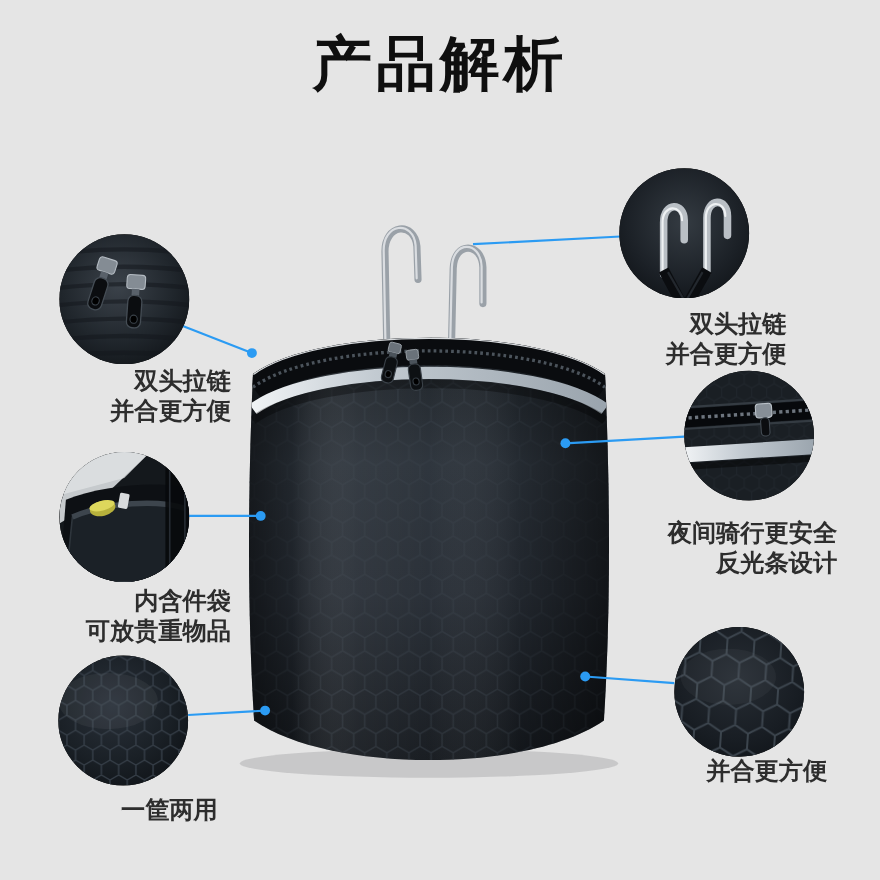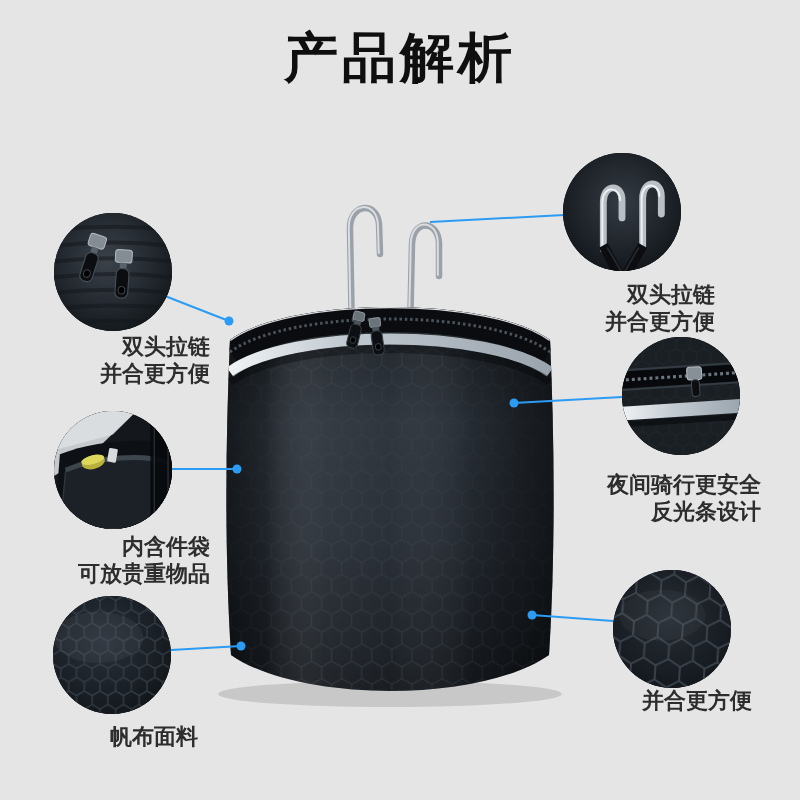--- a/index.html
+++ b/index.html
@@ -243,21 +243,21 @@
 
   <div class="label" style="left:30px;top:333px;width:180px;">
     <span>双头拉链</span>
     <span>并合更方便</span>
   </div>
   <div class="label" style="left:30px;top:533px;width:180px;">
     <span>内含件袋</span>
     <span>可放贵重物品</span>
   </div>
   <div class="label" style="left:18px;top:723px;width:180px;">
-    <span>帆布面料</span>
+    <span>一筐两用</span>
   </div>
   <div class="label" style="left:535px;top:281px;width:180px;">
     <span>双头拉链</span>
     <span>并合更方便</span>
   </div>
   <div class="label" style="left:575px;top:471px;width:186px;">
     <span>夜间骑行更安全</span>
     <span>反光条设计</span>
   </div>
   <div class="label" style="left:572px;top:687px;width:180px;">

